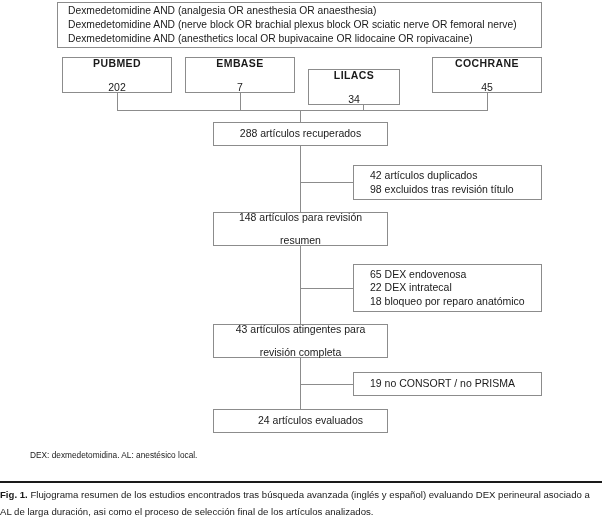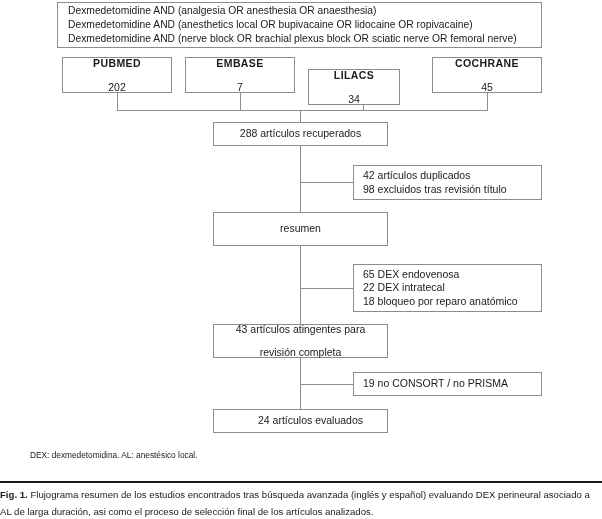--- a/index.html
+++ b/index.html
@@ -69,21 +69,21 @@
     left: 213px; width: 175px;
     padding: 3px 6px;
   }
   #box-288 { top: 122px; height: 24px; }
   #box-148 { top: 212px; height: 34px; }
   #box-43  { top: 324px; height: 34px; }
   #box-24  { top: 409px; height: 24px; padding-left: 26px; }
 
   
   .side-box {
-    padding: 3px 0 3px 9px;
+    padding: 3px 0 3px 16px;
   }
   #side-1 { left: 353px; top: 165px; width: 189px; height: 35px; }
   #side-2 { left: 353px; top: 264px; width: 189px; height: 48px; }
   #side-3 { left: 353px; top: 372px; width: 189px; height: 24px; }
 
   
   .conn {
     position: absolute;
     background: #8c8c8c;
     z-index: 1;
@@ -116,22 +116,22 @@
     line-height: 17px;
     color: #1a1a1a;
   }
   #caption b { font-weight: bold; }
 </style>
 </head>
 <body>
 
 <div class="box left" id="query-box">
   <span class="line-txt">Dexmedetomidine AND (analgesia OR anesthesia OR anaesthesia)</span>
+  <span class="line-txt">Dexmedetomidine AND (nerve block OR brachial plexus block OR sciatic nerve OR femoral nerve)</span>
   <span class="line-txt">Dexmedetomidine AND (anesthetics local OR bupivacaine OR lidocaine OR ropivacaine)</span>
-  <span class="line-txt">Dexmedetomidine AND (nerve block OR brachial plexus block OR sciatic nerve OR femoral nerve)</span>
 </div>
 
 <div class="box center db-box" id="db-pubmed">
   <span class="db-name">PUBMED</span>
   <span class="db-count">202</span>
 </div>
 <div class="box center db-box" id="db-embase">
   <span class="db-name">EMBASE</span>
   <span class="db-count">7</span>
 </div>
@@ -157,20 +157,21 @@
 
 <div class="conn v" style="left:300px; top:146px; height:67px;"></div>
 <div class="conn h" style="left:300px; top:182px; width:54px;"></div>
 
 <div class="box left side-box" id="side-1">
   <span class="line-txt">42 artículos duplicados</span>
   <span class="line-txt">98 excluidos tras revisión título</span>
 </div>
 
 <div class="box center main-box" id="box-148">
+  <span class="line-txt">148 artículos para revisión</span>
   <span class="line-txt">resumen</span>
 </div>
 
 <div class="conn v" style="left:300px; top:246px; height:79px;"></div>
 <div class="conn h" style="left:300px; top:288px; width:54px;"></div>
 
 <div class="box left side-box" id="side-2">
   <span class="line-txt">65 DEX endovenosa</span>
   <span class="line-txt">22 DEX intratecal</span>
   <span class="line-txt">18 bloqueo por reparo anatómico</span>

